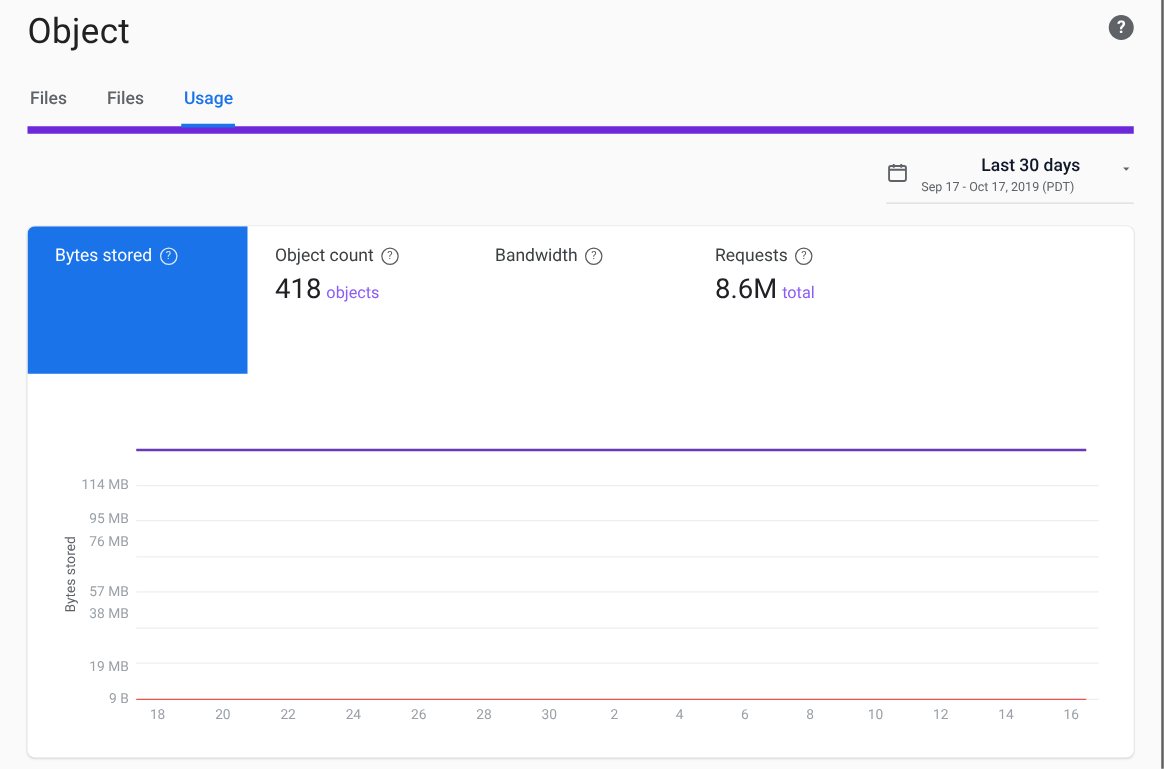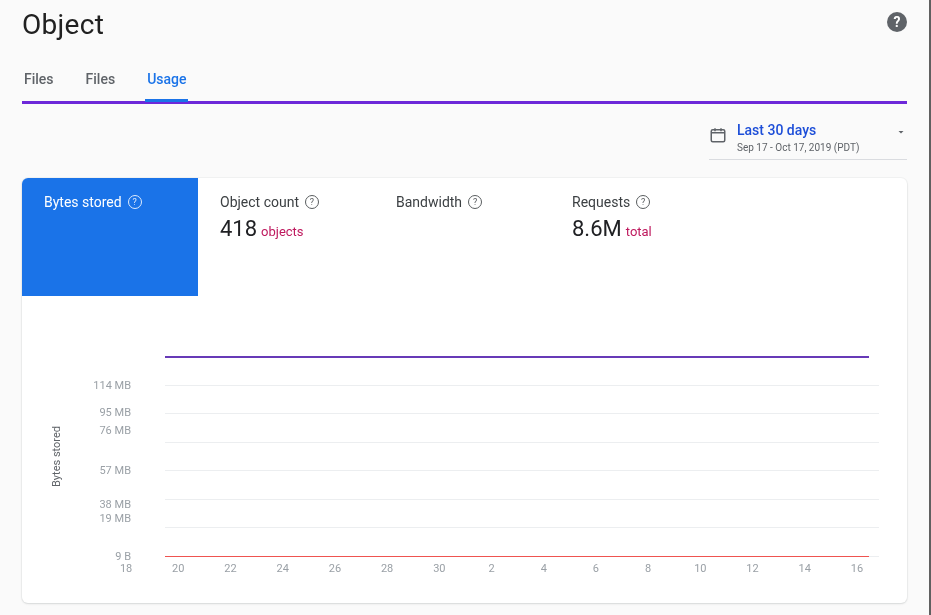--- a/index.html
+++ b/index.html
@@ -2,43 +2,43 @@
 <html><head>
 <meta charset="utf-8">
 <style>
   *{box-sizing:border-box;margin:0;padding:0;}
   html,body{width:931px;height:615px;background:#fafafa;font-family:Roboto,"Helvetica Neue",Arial,sans-serif;color:#202124;}
   body{border-right:2px solid #606060;}
   .page{padding:8px 22px 0 22px;}
   .header-row{display:flex;justify-content:space-between;align-items:flex-start;}
   .page-title{font-size:28px;font-weight:400;color:#212121;letter-spacing:.3px;}
   .help-btn{width:20px;height:20px;border-radius:50%;background:#5f6368;color:#fff;font-size:14px;font-weight:700;display:flex;align-items:center;justify-content:center;cursor:pointer;margin-top:4px;}
-  .tabs{display:flex;gap:28px;margin-top:30px;border-bottom:3px solid #6d28d9;}
+  .tabs{display:flex;gap:28px;margin-top:30px;border-bottom:6px solid #6d28d9;}
   .tab{font-size:14px;color:#5f6368;padding:0 2px 12px 2px;cursor:pointer;font-weight:500;}
   .tab.active{color:#1a73e8;border-bottom:3px solid #1a73e8;margin-bottom:-1px;}
   .range-row{display:flex;justify-content:flex-end;margin-top:14px;}
   .range-picker{display:flex;align-items:flex-start;gap:10px;cursor:pointer;padding:4px 0 6px 0;border-bottom:1px solid #dadce0;width:198px;}
   .cal-icon{color:#5f6368;flex-shrink:0;margin-top:4px;}
   .range-texts{display:flex;flex-direction:column;flex:1;}
-  .range-main{font-size:14px;color:#1d4ed8;font-weight:500;}
+  .range-main{font-size:14px;color:#0f172a;font-weight:500;margin-left:48px;}
   .range-sub{font-size:10px;color:#5f6368;margin-top:4px;}
   .chev{color:#5f6368;margin-top:4px;}
   .card{margin-top:18px;background:#fff;border-radius:6px;box-shadow:0 1px 2px rgba(60,64,67,.15),0 0 0 1px rgba(60,64,67,.04);overflow:hidden;}
   .metrics{display:flex;}
   .metric{padding:16px 22px;cursor:pointer;height:118px;min-width:176px;}
   .metric.active{background:#1a73e8;color:#fff;}
   .metric-label{font-size:14px;display:flex;align-items:center;gap:6px;color:#3c4043;font-weight:400;}
   .metric.active .metric-label{color:#fff;}
   .q-icon{width:14px;height:14px;border:1.3px solid currentColor;border-radius:50%;display:inline-flex;align-items:center;justify-content:center;font-size:9px;opacity:.85;flex-shrink:0;}
   .metric-value{font-size:22px;margin-top:6px;font-weight:400;color:#202124;}
   .metric.active .metric-value{color:#fff;}
-  .metric-value .suffix{font-size:13px;margin-left:4px;color:#be185d;}
+  .metric-value .suffix{font-size:13px;margin-left:4px;color:#8b5cf6;}
   .metric.active .metric-value .suffix{color:rgba(255,255,255,.85);}
   .chart-wrap{padding:60px 28px 28px 28px;position:relative;}
-  .chart-area{display:flex;gap:28px;}
+  .chart-area{display:flex;}
   .ylabel-col{display:flex;align-items:center;}
   .ylabel{writing-mode:vertical-rl;transform:rotate(180deg);font-size:11px;color:#5f6368;}
   .ytick-col{width:46px;position:relative;height:200px;}
   .ytick{position:absolute;right:6px;font-size:11px;color:#9aa0a6;transform:translateY(50%);}
   .plot{flex:1;position:relative;height:200px;}
   .grid-line{position:absolute;left:0;right:0;border-top:1px solid #eceef0;}
   .series-line{position:absolute;left:0;right:10px;height:2px;}
   .series-purple{background:#673ab7;}
   .series-red{background:#ef5350;height:1px;}
   .xaxis{display:flex;margin-left:64px;margin-top:6px;margin-right:10px;gap:28px;}
@@ -112,22 +112,22 @@
     <div class="chart-wrap">
       <div class="chart-area">
         <div class="ylabel-col">
           <div class="ylabel">Bytes stored</div>
         </div>
         <div class="ytick-col" id="yticks">
             <div class="ytick" style="bottom: 171.429px;">114 MB</div>
             <div class="ytick" style="bottom: 144px;">95 MB</div>
             <div class="ytick" style="bottom: 126px;">76 MB</div>
             <div class="ytick" style="bottom: 85.7143px;">57 MB</div>
-            <div class="ytick" style="bottom: 52px;">38 MB</div>
-            <div class="ytick" style="bottom: 38px;">19 MB</div>
+            <div class="ytick" style="bottom: 68px;">38 MB</div>
+            <div class="ytick" style="bottom: 26px;">19 MB</div>
             <div class="ytick" style="bottom: 0px;">9 B</div>
           </div>
         <div class="plot" id="plot">
             <div class="grid-line" style="top: 28.5714px;"></div>
             <div class="grid-line" style="top: 57.1429px;"></div>
             <div class="grid-line" style="top: 85.7143px;"></div>
             <div class="grid-line" style="top: 114.286px;"></div>
             <div class="grid-line" style="top: 142.857px;"></div>
             <div class="grid-line" style="top: 171.429px;"></div>
             <div class="grid-line" style="top: 200px;"></div>

